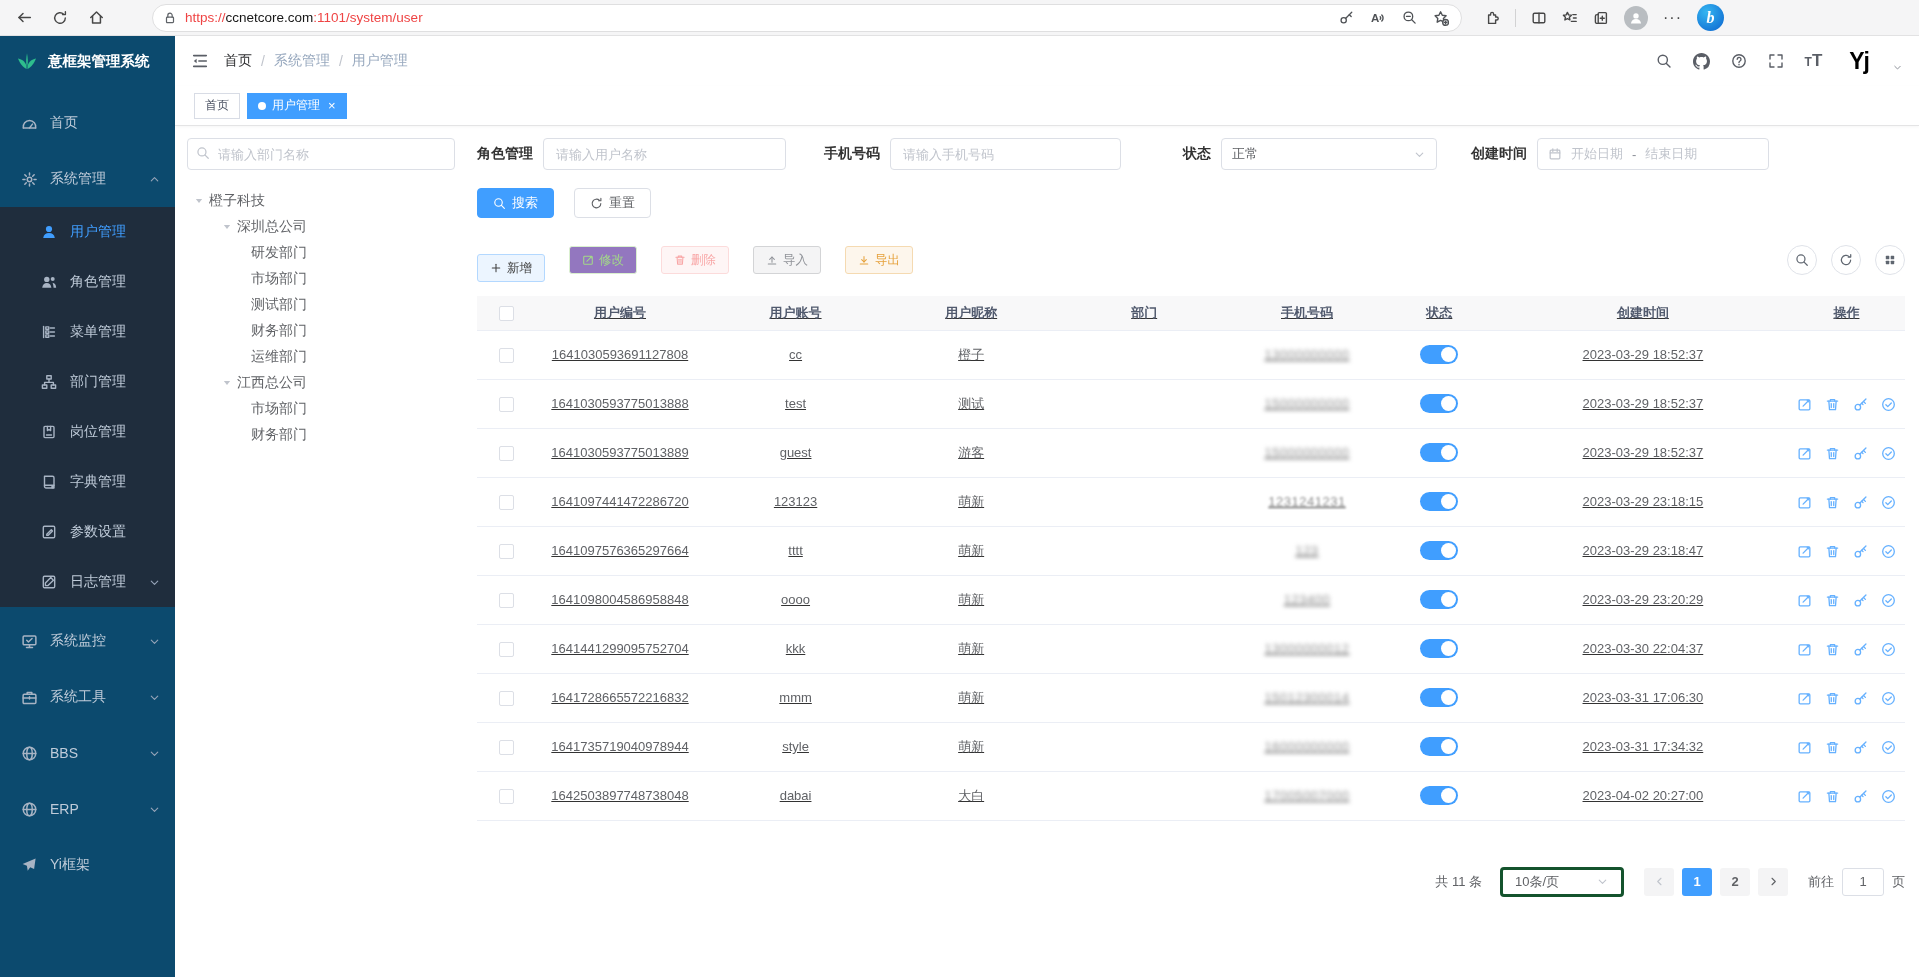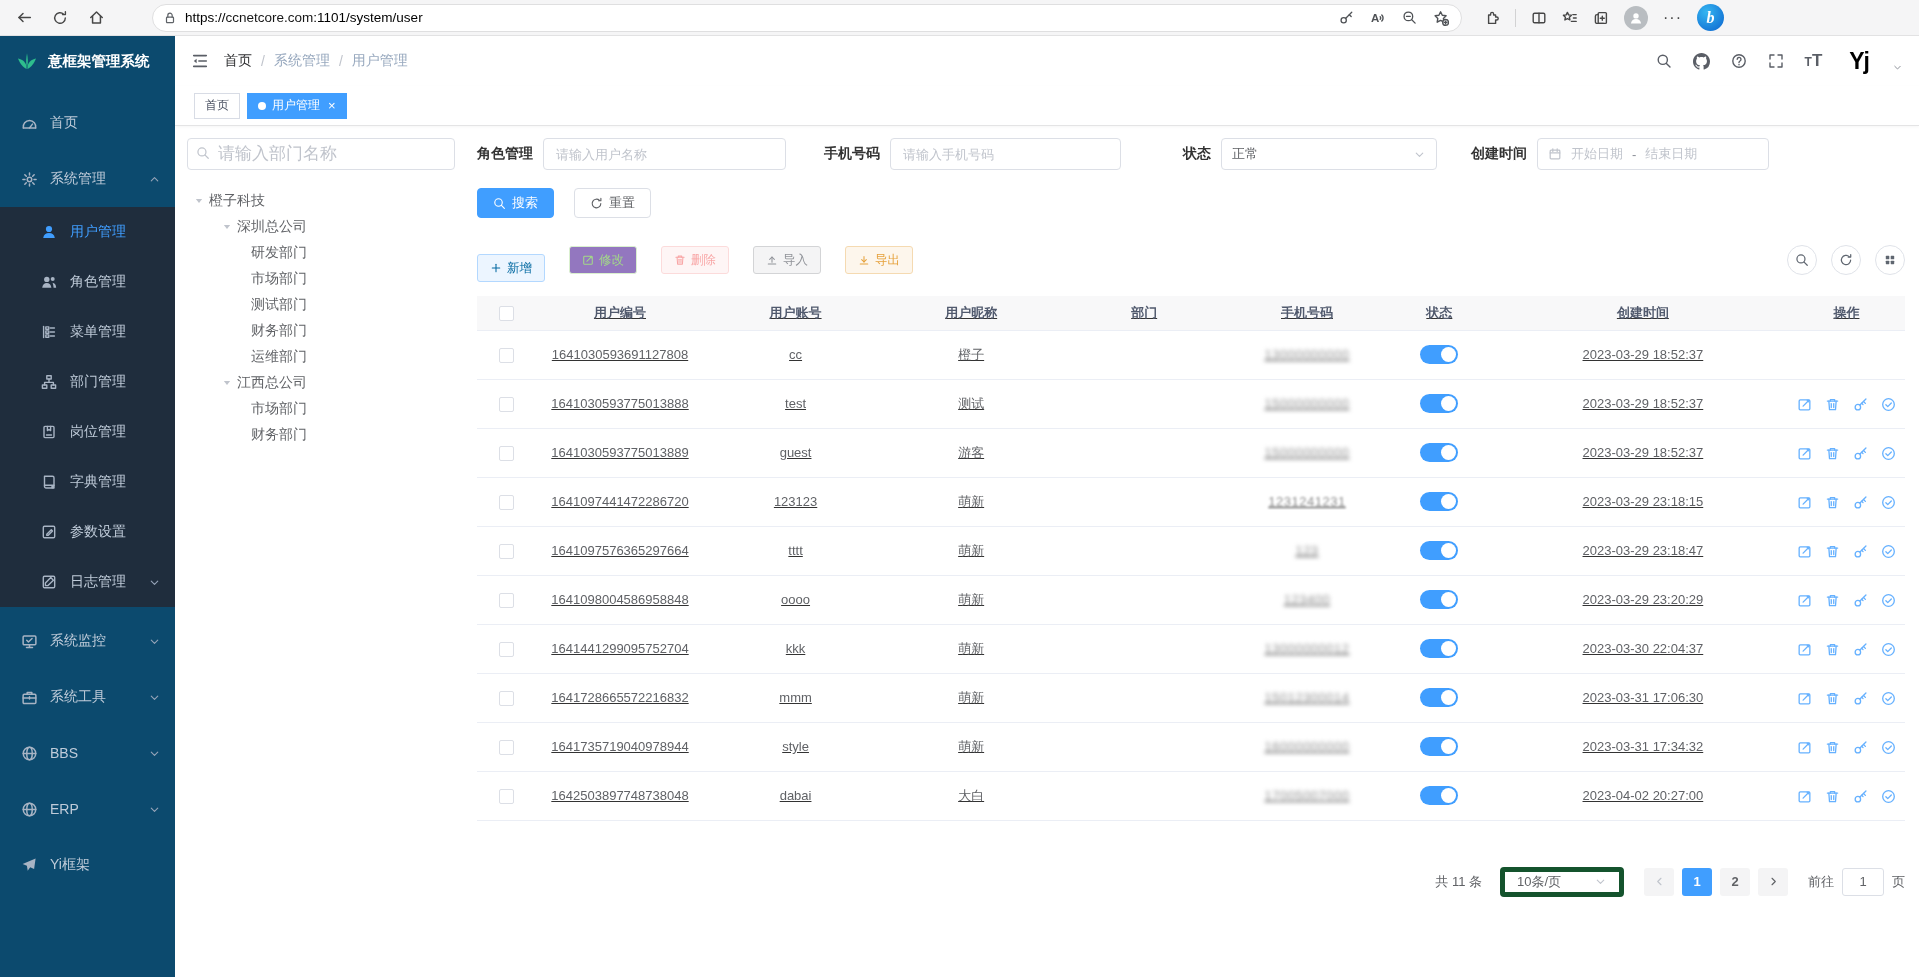--- a/index.html
+++ b/index.html
@@ -6,21 +6,21 @@
   html,body { width:1919px; height:977px; }
   body { font-family:"Liberation Sans","DejaVu Sans",sans-serif; background:#fff; overflow:hidden; position:relative; color:#333; }
   svg.icon { display:block; }
   .ic { stroke:currentColor; fill:none; stroke-width:1.4; stroke-linecap:round; stroke-linejoin:round; }
 
   
   .bbar { height:36px; background:#f5f5f6; border-bottom:1px solid #e2e2e3; display:flex; align-items:center; padding:0 10px; }
   .bbtn { width:28px; height:28px; border-radius:6px; display:flex; align-items:center; justify-content:center; color:#474747; flex-shrink:0; margin-right:8px; cursor:pointer; }
   .pill { margin-left:34px; width:1310px; height:28px; background:#fff; border:1px solid #dfdfe0; border-radius:14px; display:flex; align-items:center; padding:0 10px; }
   .pill .url { flex:1; font-size:13.5px; white-space:nowrap; overflow:hidden; }
-  .url .dim { color:#000000; } .url .host { color:#161616; }
+  .url .dim { color:#ef4444; } .url .host { color:#161616; }
   .pill-ics { display:flex; align-items:center; gap:16px; color:#4f5256; margin-right:2px; }
   .bx { display:flex; align-items:center; gap:15px; margin-left:22px; color:#474747; }
   .vdiv { width:1px; height:18px; background:#d2d2d3; }
   .bav { width:24px; height:24px; border-radius:50%; background:#b9bdc1; display:flex; align-items:center; justify-content:center; cursor:pointer; }
   .more { font-size:16px; letter-spacing:1px; color:#474747; cursor:pointer; }
   .bing { width:27px; height:27px; border-radius:50%; background:radial-gradient(circle at 35% 30%, #35b6f1, #0b63ce); color:#fff; font-weight:700; font-style:italic; font-size:16px; display:flex; align-items:center; justify-content:center; font-family:"Liberation Serif",serif; cursor:pointer; }
 
   
   .app { position:absolute; top:36px; left:0; right:0; bottom:0; display:flex; }
   .sb { width:175px; background:#0c4a6e; flex-shrink:0; color:#bfcbd9; overflow:hidden; }
@@ -50,21 +50,21 @@
   .tags { height:40px; display:flex; align-items:center; padding-left:19px; gap:7px; border-bottom:1px solid #e4e4e5; box-shadow:0 1px 3px rgba(0,0,0,.04); }
   .tag { height:26px; display:inline-flex; align-items:center; padding:0 10px; border:1px solid #d8dce5; background:#fff; color:#495060; font-size:12px; gap:6px; cursor:pointer; white-space:nowrap; }
   .tag.on { background:#409eff; border-color:#409eff; color:#fff; }
   .dot { width:8px; height:8px; border-radius:50%; background:#fff; display:inline-block; }
   .tag .x { margin-left:2px; font-size:13px; }
 
   
   .content { flex:1; display:flex; gap:22px; padding:12px 14px 0 12px; overflow:hidden; }
   .treecol { width:268px; flex-shrink:0; }
   .tsearch { position:relative; }
-  .tsearch input { width:100%; height:32px; border:1px solid #dcdfe6; border-radius:4px; padding:0 10px 0 30px; font-size:17px; color:#000000; outline:none; font-family:inherit; }
+  .tsearch input { width:100%; height:32px; border:1px solid #dcdfe6; border-radius:4px; padding:0 10px 0 30px; font-size:13px; color:#000000; outline:none; font-family:inherit; }
   .tsearch input::placeholder { color:#c0c4cc; }
   .mg { position:absolute; left:9px; top:8px; color:#c0c4cc; }
   .tree { margin-top:18px; }
   .tn { height:26px; display:flex; align-items:center; font-size:14px; color:#606266; cursor:pointer; white-space:nowrap; }
   .car { width:20px; display:flex; justify-content:center; color:#c0c4cc; flex-shrink:0; }
   .tn.l0 { padding-left:2px; } .tn.l1 { padding-left:30px; } .tn.l2 { padding-left:64px; }
 
   .maincol { flex:1; min-width:0; }
   .frow { display:flex; align-items:center; }
   .fg { display:flex; align-items:center; }
@@ -77,42 +77,42 @@
   .fsel .chv { color:#c0c4cc; display:flex; }
   .fdate { width:232px; height:32px; border:1px solid #dcdfe6; border-radius:4px; display:flex; align-items:center; gap:9px; padding:0 10px; font-size:13px; color:#c0c4cc; cursor:pointer; }
   .fdate .cal { display:flex; }
 
   .btnrow { margin-top:18px; display:flex; gap:20px; }
   .btn { height:30px; display:inline-flex; align-items:center; gap:6px; padding:0 15px; border-radius:4px; font-size:13px; border:1px solid #dcdfe6; background:#fff; color:#606266; cursor:pointer; white-space:nowrap; }
   .btn.primary { background:#409eff; border-color:#409eff; color:#fff; }
 
   .actrow { margin-top:20px; display:flex; align-items:center; }
   .abtn { height:28px; display:inline-flex; align-items:center; gap:5px; padding:0 12px; border-radius:3px; font-size:12.5px; margin-right:24px; cursor:pointer; border:1px solid; white-space:nowrap; }
-  .a-add { background:#ecf5ff; border-color:#b3d8ff; color:#0369a1;margin-top:16px; }
+  .a-add { background:#ecf5ff; border-color:#b3d8ff; color:#404040;margin-top:16px; }
   .a-edit { background:#4c1d95; border-color:#c2e7b0; color:#67c23a; opacity:.6; }
   .a-del { background:#fef0f0; border-color:#fbc4c4; color:#f56c6c; opacity:.6; }
   .a-imp { background:#f4f4f5; border-color:#d3d4d6; color:#909399; }
   .a-exp { background:#fdf6ec; border-color:#f5dab1; color:#e6a23c; }
   .tools { margin-left:auto; display:flex; gap:14px; }
   .cir { width:30px; height:30px; border-radius:50%; border:1px solid #e0e3e9; background:#fff; color:#5f6670; display:flex; align-items:center; justify-content:center; cursor:pointer; }
 
   table.tbl { margin-top:14px; width:100%; border-collapse:collapse; table-layout:fixed;text-decoration:underline; }
   .tbl th { background:#f8f8f9; height:34px; font-size:13px; font-weight:700; color:#515a6e; text-align:center; border-bottom:1px solid #ebeef5; white-space:nowrap; }
   .tbl td { height:49px; border-bottom:1px solid #ebeef5; font-size:13px; color:#606266; text-align:center; white-space:nowrap; overflow:hidden; }
   .cbx { width:15px; height:15px; border:1px solid #dcdfe6; border-radius:2px; background:#fff; display:inline-block; vertical-align:middle; cursor:pointer; }
   .switch { width:38px; height:19px; border-radius:10px; background:#409eff; display:inline-block; position:relative; vertical-align:middle; cursor:pointer; }
   .knob { position:absolute; right:2px; top:2px; width:15px; height:15px; border-radius:50%; background:#fff; }
   .ph { filter:blur(2.2px); color:#8f8f8f; letter-spacing:.5px; }
   .ph-light { filter:blur(1.1px); }
   .opsw { display:inline-flex; gap:13px; color:#66b1ff; vertical-align:middle; }
   .op { display:flex; cursor:pointer; }
 
   .pgr { margin-top:46px; display:flex; align-items:center; justify-content:flex-end; font-size:13px; color:#606266; padding-bottom:24px; }
   .pg-total { margin-right:18px; }
-  .pg-size { width:124px; height:30px; border:5px solid #14532d; border-radius:4px; display:flex; align-items:center; justify-content:space-between; padding:0 12px; cursor:pointer; }
+  .pg-size { width:124px; height:30px; border:3px solid #14532d; border-radius:4px; display:flex; align-items:center; justify-content:space-between; padding:0 12px; cursor:pointer; }
   .pg-size .chv { color:#c0c4cc; display:flex; }
   .pg-btn { min-width:30px; height:28px; border-radius:3px; background:#f4f4f5; display:flex; align-items:center; justify-content:center; margin-left:8px; color:#606266; cursor:pointer; font-weight:600; }
   .pg-prev { margin-left:20px; color:#c0c4cc; }
   .pg-btn.on { background:#409eff; color:#fff; }
   .pg-goto { margin-left:20px; display:flex; align-items:center; gap:8px; }
   .pg-input { width:42px; height:28px; border:1px solid #dcdfe6; border-radius:3px; text-align:center; font-size:13px; color:#606266; outline:none; font-family:inherit; }
 </style>
 </head>
 <body>
 

